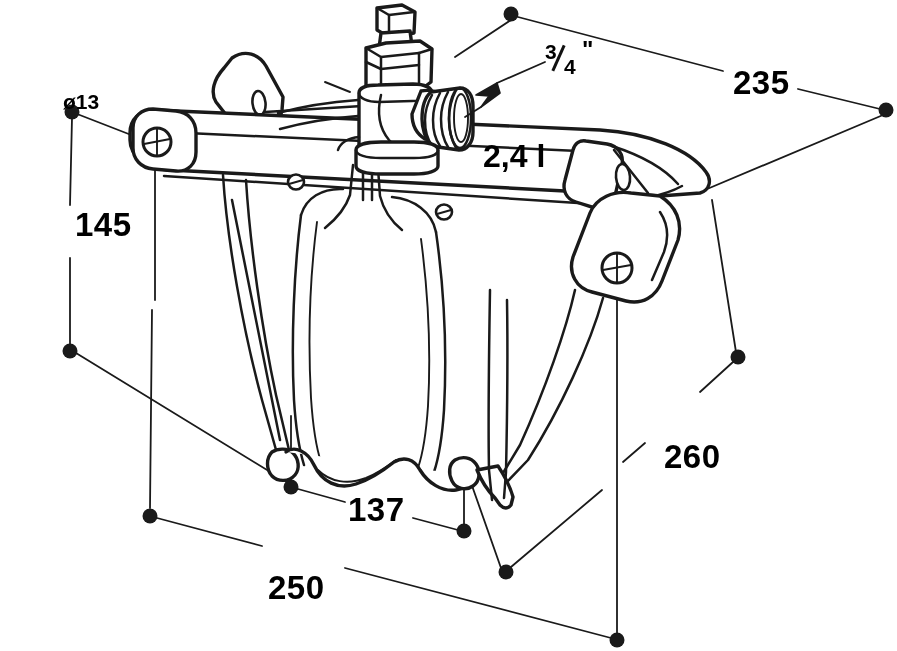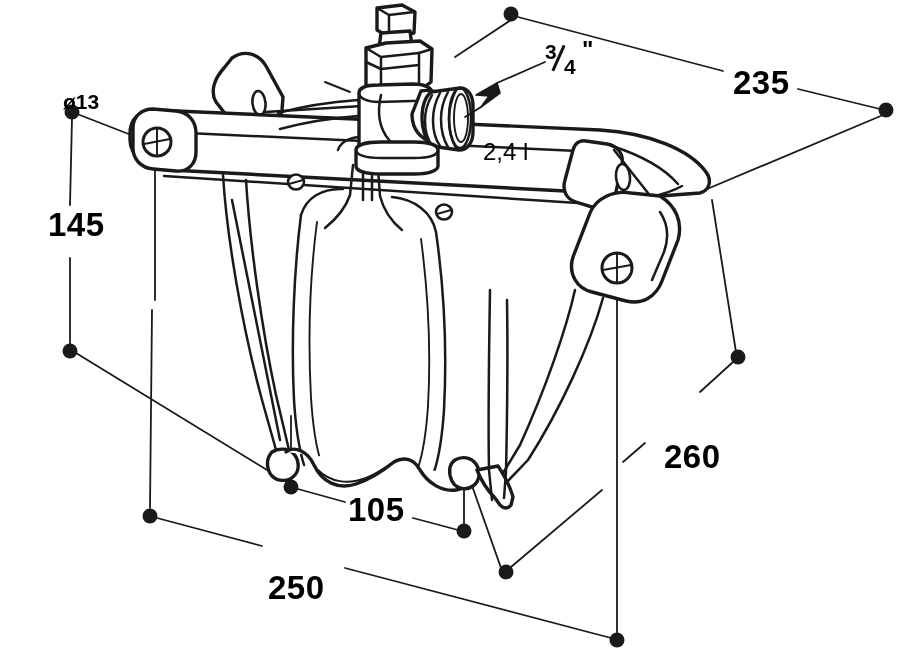--- a/index.html
+++ b/index.html
@@ -94,23 +94,23 @@
     font-size: 21px;
   }
   .frac-text-den {
     font-family: "Liberation Sans", sans-serif;
     font-weight: bold;
     fill: #111111;
     font-size: 21px;
   }
   .cap-text {
     font-family: "Liberation Sans", sans-serif;
-    font-weight: normal;
+    font-weight: bold;
     fill: #111111;
-    font-size: 24px;
+    font-size: 32px;
   }
 </style>
 </head>
 <body>
 
 <div id="drawing-root">
 
   <svg id="drawing-svg" viewBox="0 0 897 651" xmlns="http://www.w3.org/2000/svg">
 
     <g>
@@ -392,33 +392,33 @@
       <path class="dim-line" d="M 481 107 L 465 117"></path>
     </g>
 
   </svg>
 
   <div style="position:absolute; left:63px; top:90px;">
     <span class="dim-text-small" style="font-size:21px; display:inline-block;text-align:right;">ø13</span>
   </div>
 
   <div style="position:absolute; left:48px; top:206px;">
-    <span class="dim-text" style="display:inline-block;">145</span>
+    <span class="dim-text" style="display:inline-block;margin-left:27px;">145</span>
   </div>
 
   <div style="position:absolute; left:733px; top:64px;">
     <span class="dim-text" style="display:inline-block;">235</span>
   </div>
 
   <div style="position:absolute; left:664px; top:399px;">
     <span class="dim-text" style="display:inline-block;margin-top:39px;">260</span>
   </div>
 
   <div style="position:absolute; left:348px; top:491px;">
-    <span class="dim-text" style="display:inline-block;">105</span>
+    <span class="dim-text" style="display:inline-block;">137</span>
   </div>
 
   <div style="position:absolute; left:268px; top:569px;">
     <span class="dim-text" style="display:inline-block;">250</span>
   </div>
 
   <div style="position:absolute; left:483px; top:138px;">
     <span class="cap-text" style="display:inline-block;">2,4 l</span>
   </div>
 

